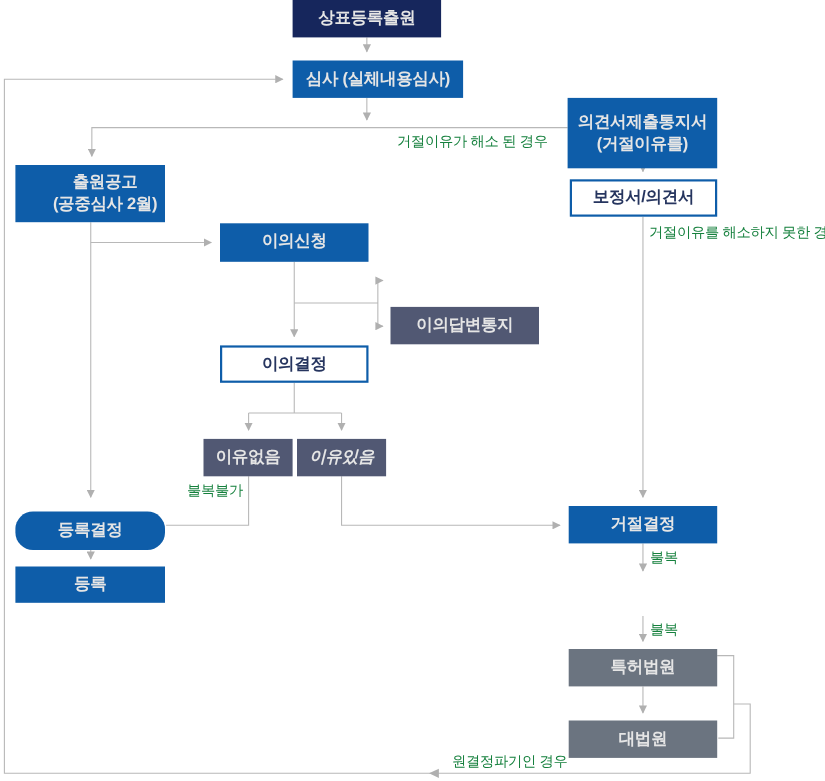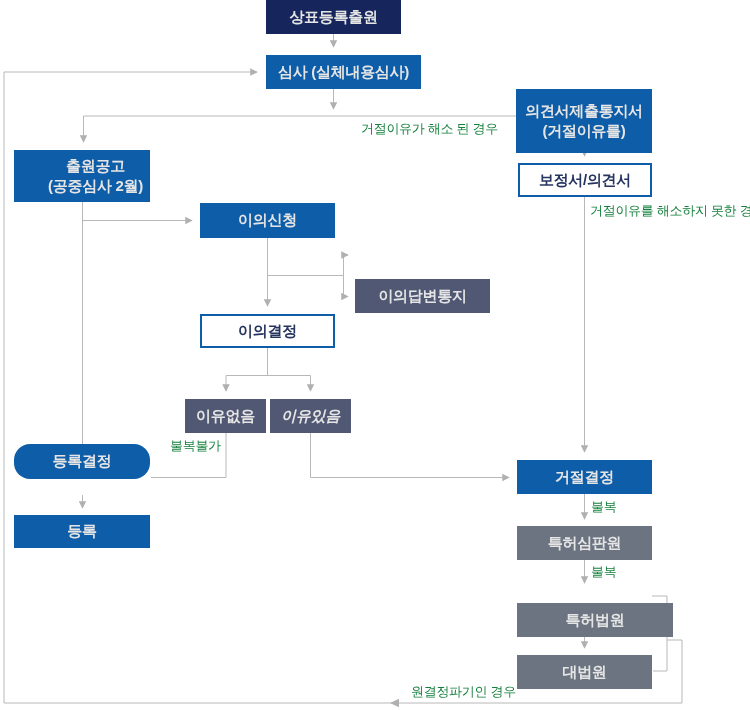--- a/index.html
+++ b/index.html
@@ -97,37 +97,34 @@
   </div>
 
   <div class="node darkslate" style="left:185px;top:399px;width:81px;height:34px;">
     <span>이유없음</span>
   </div>
 
   <div class="node darkslate" style="left:270px;top:399px;width:81px;height:34px;font-style:italic;">
     <span>이유있음</span>
   </div>
 
-  <div class="node blue" style="left:14px;top:444px;width:136px;height:35px;border-radius:16px;">
+  <div class="node blue" style="left:14px;top:465px;width:136px;height:35px;border-radius:16px;">
     <span>등록결정</span>
   </div>
 
   <div class="node blue" style="left:14px;top:515px;width:136px;height:33px;">
     <span>등록</span>
   </div>
 
   <div class="node blue" style="left:517px;top:460px;width:135px;height:34px;">
     <span>거절결정</span>
   </div>
 
-  <div class="node gray" style="left:517px;top:526px;width:135px;height:34px;">
-    <span>특허심판원</span>
-  </div>
 
-  <div class="node gray" style="left:517px;top:590px;width:156px;height:34px;margin-top:13px;">
+  <div class="node gray" style="left:517px;top:590px;width:135px;height:34px;">
     <span>특허법원</span>
   </div>
 
   <div class="node gray" style="left:517px;top:655px;width:135px;height:34px;">
     <span>대법원</span>
   </div>
 
   <div class="edge-label" style="left:361px;top:120px;">거절이유가 해소 된 경우</div>
 
   <div class="edge-label" style="left:590px;top:202px;">거절이유를 해소하지 못한 경우</div>

